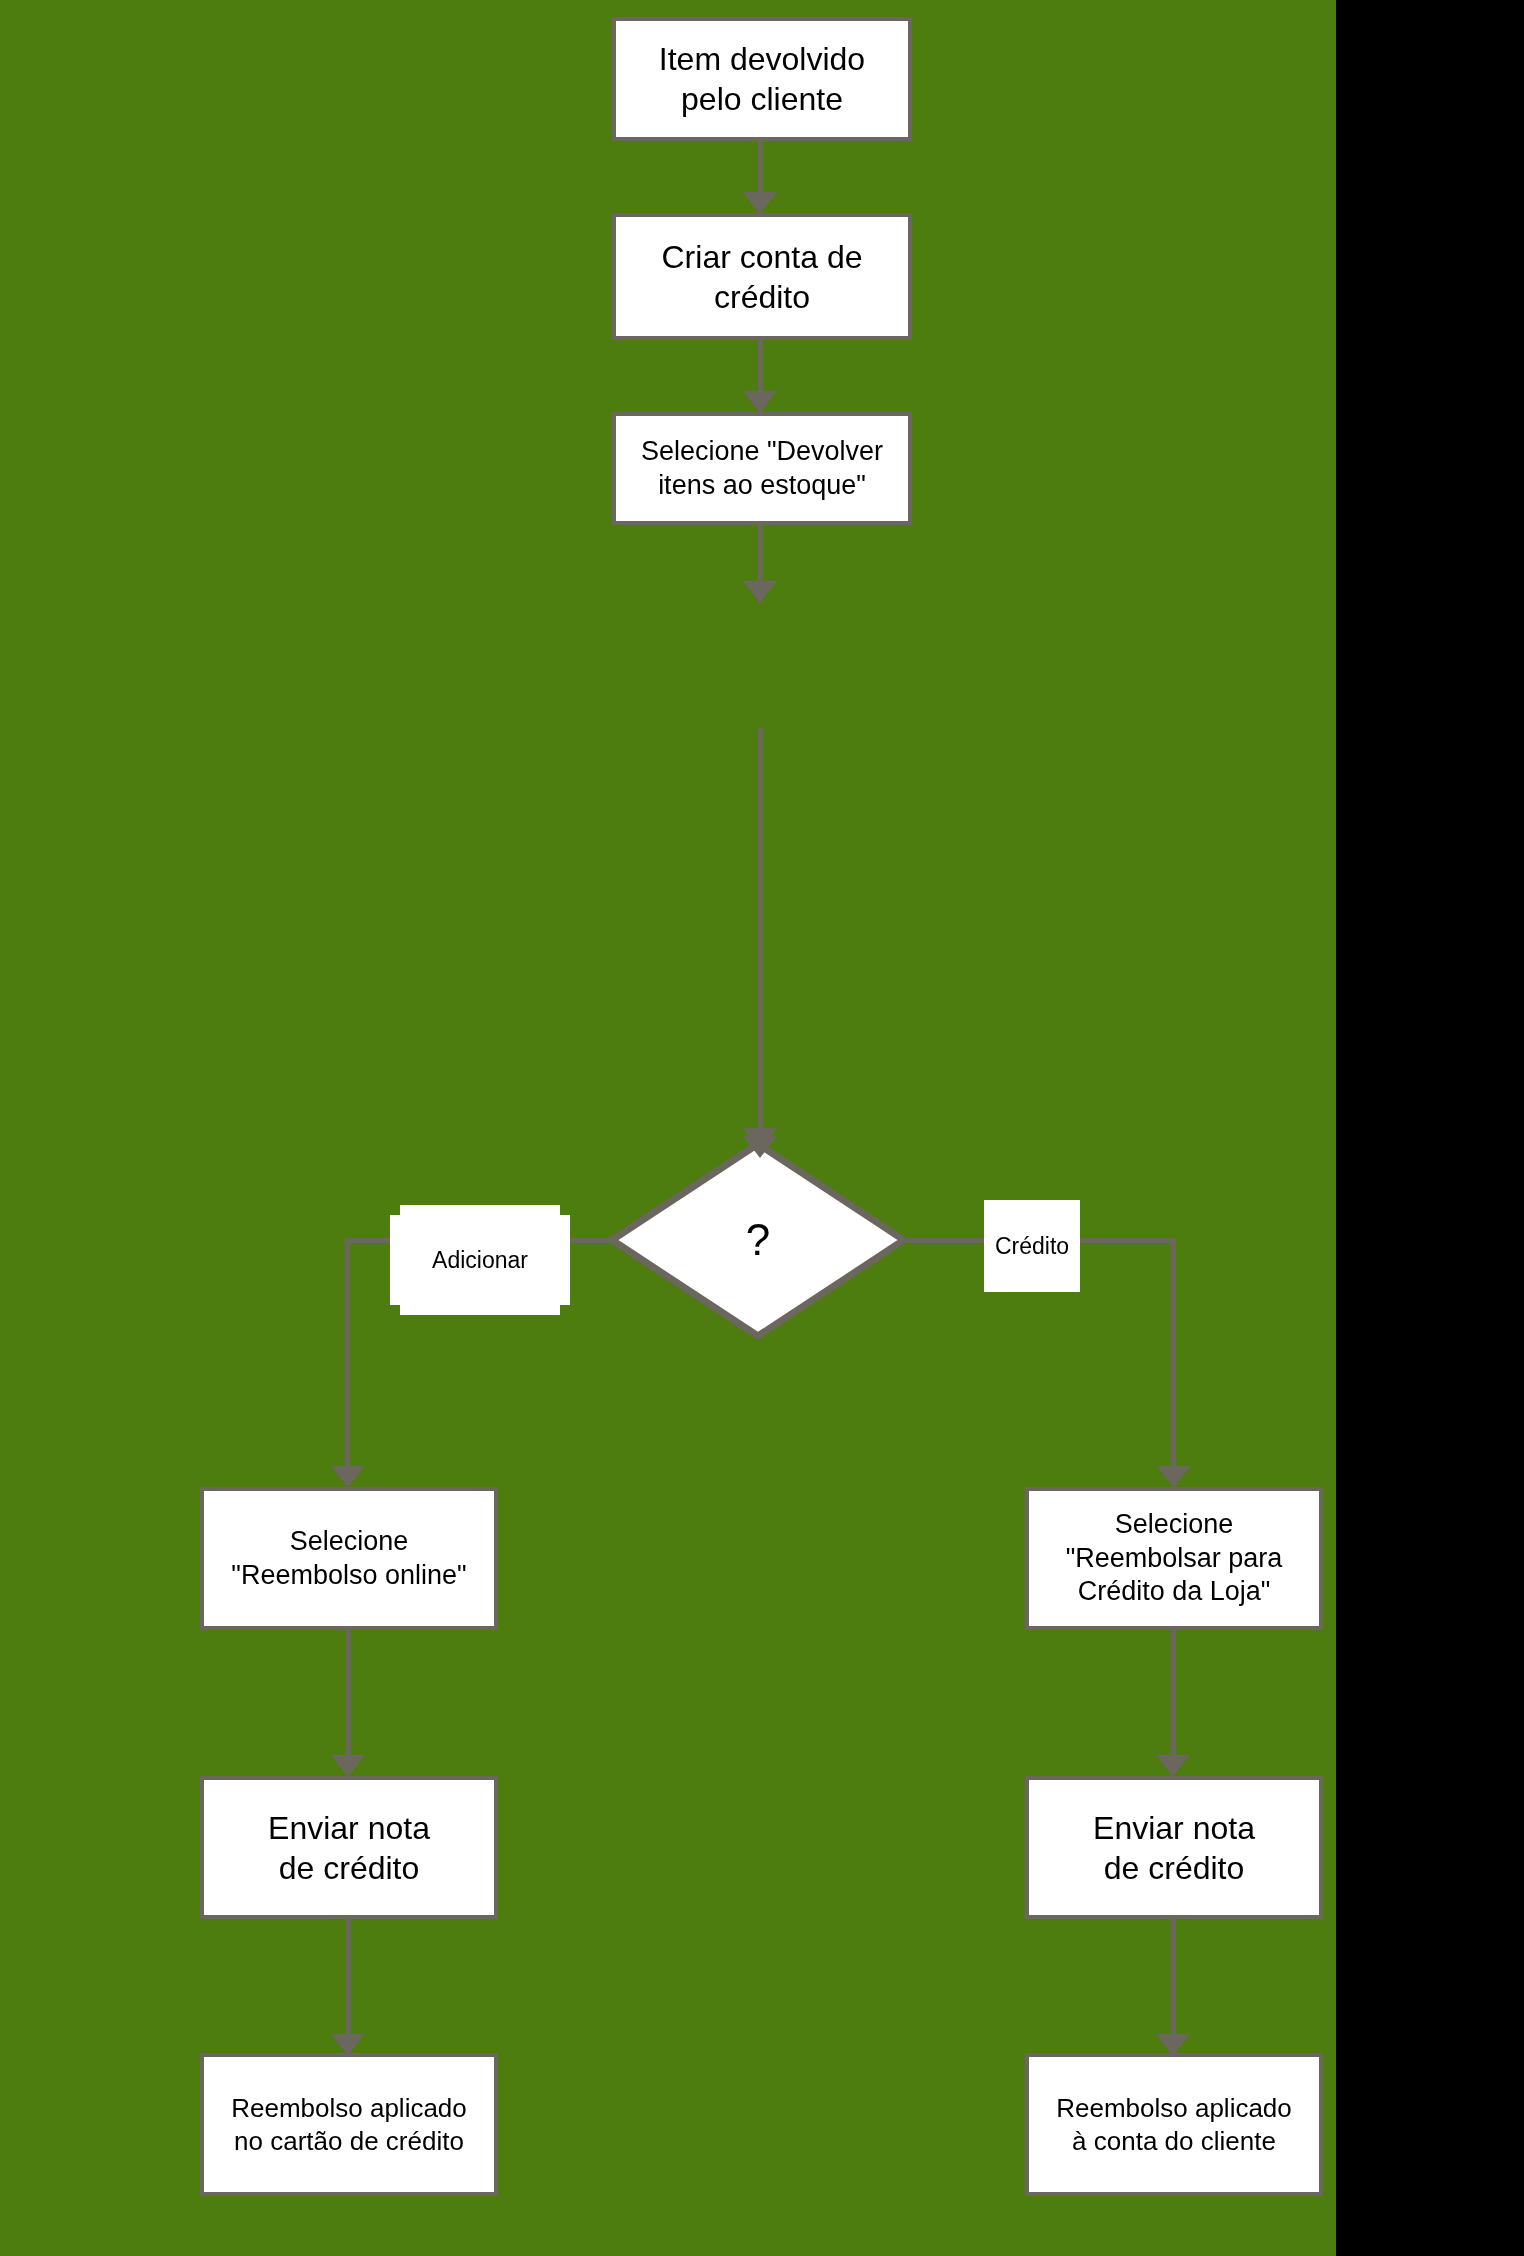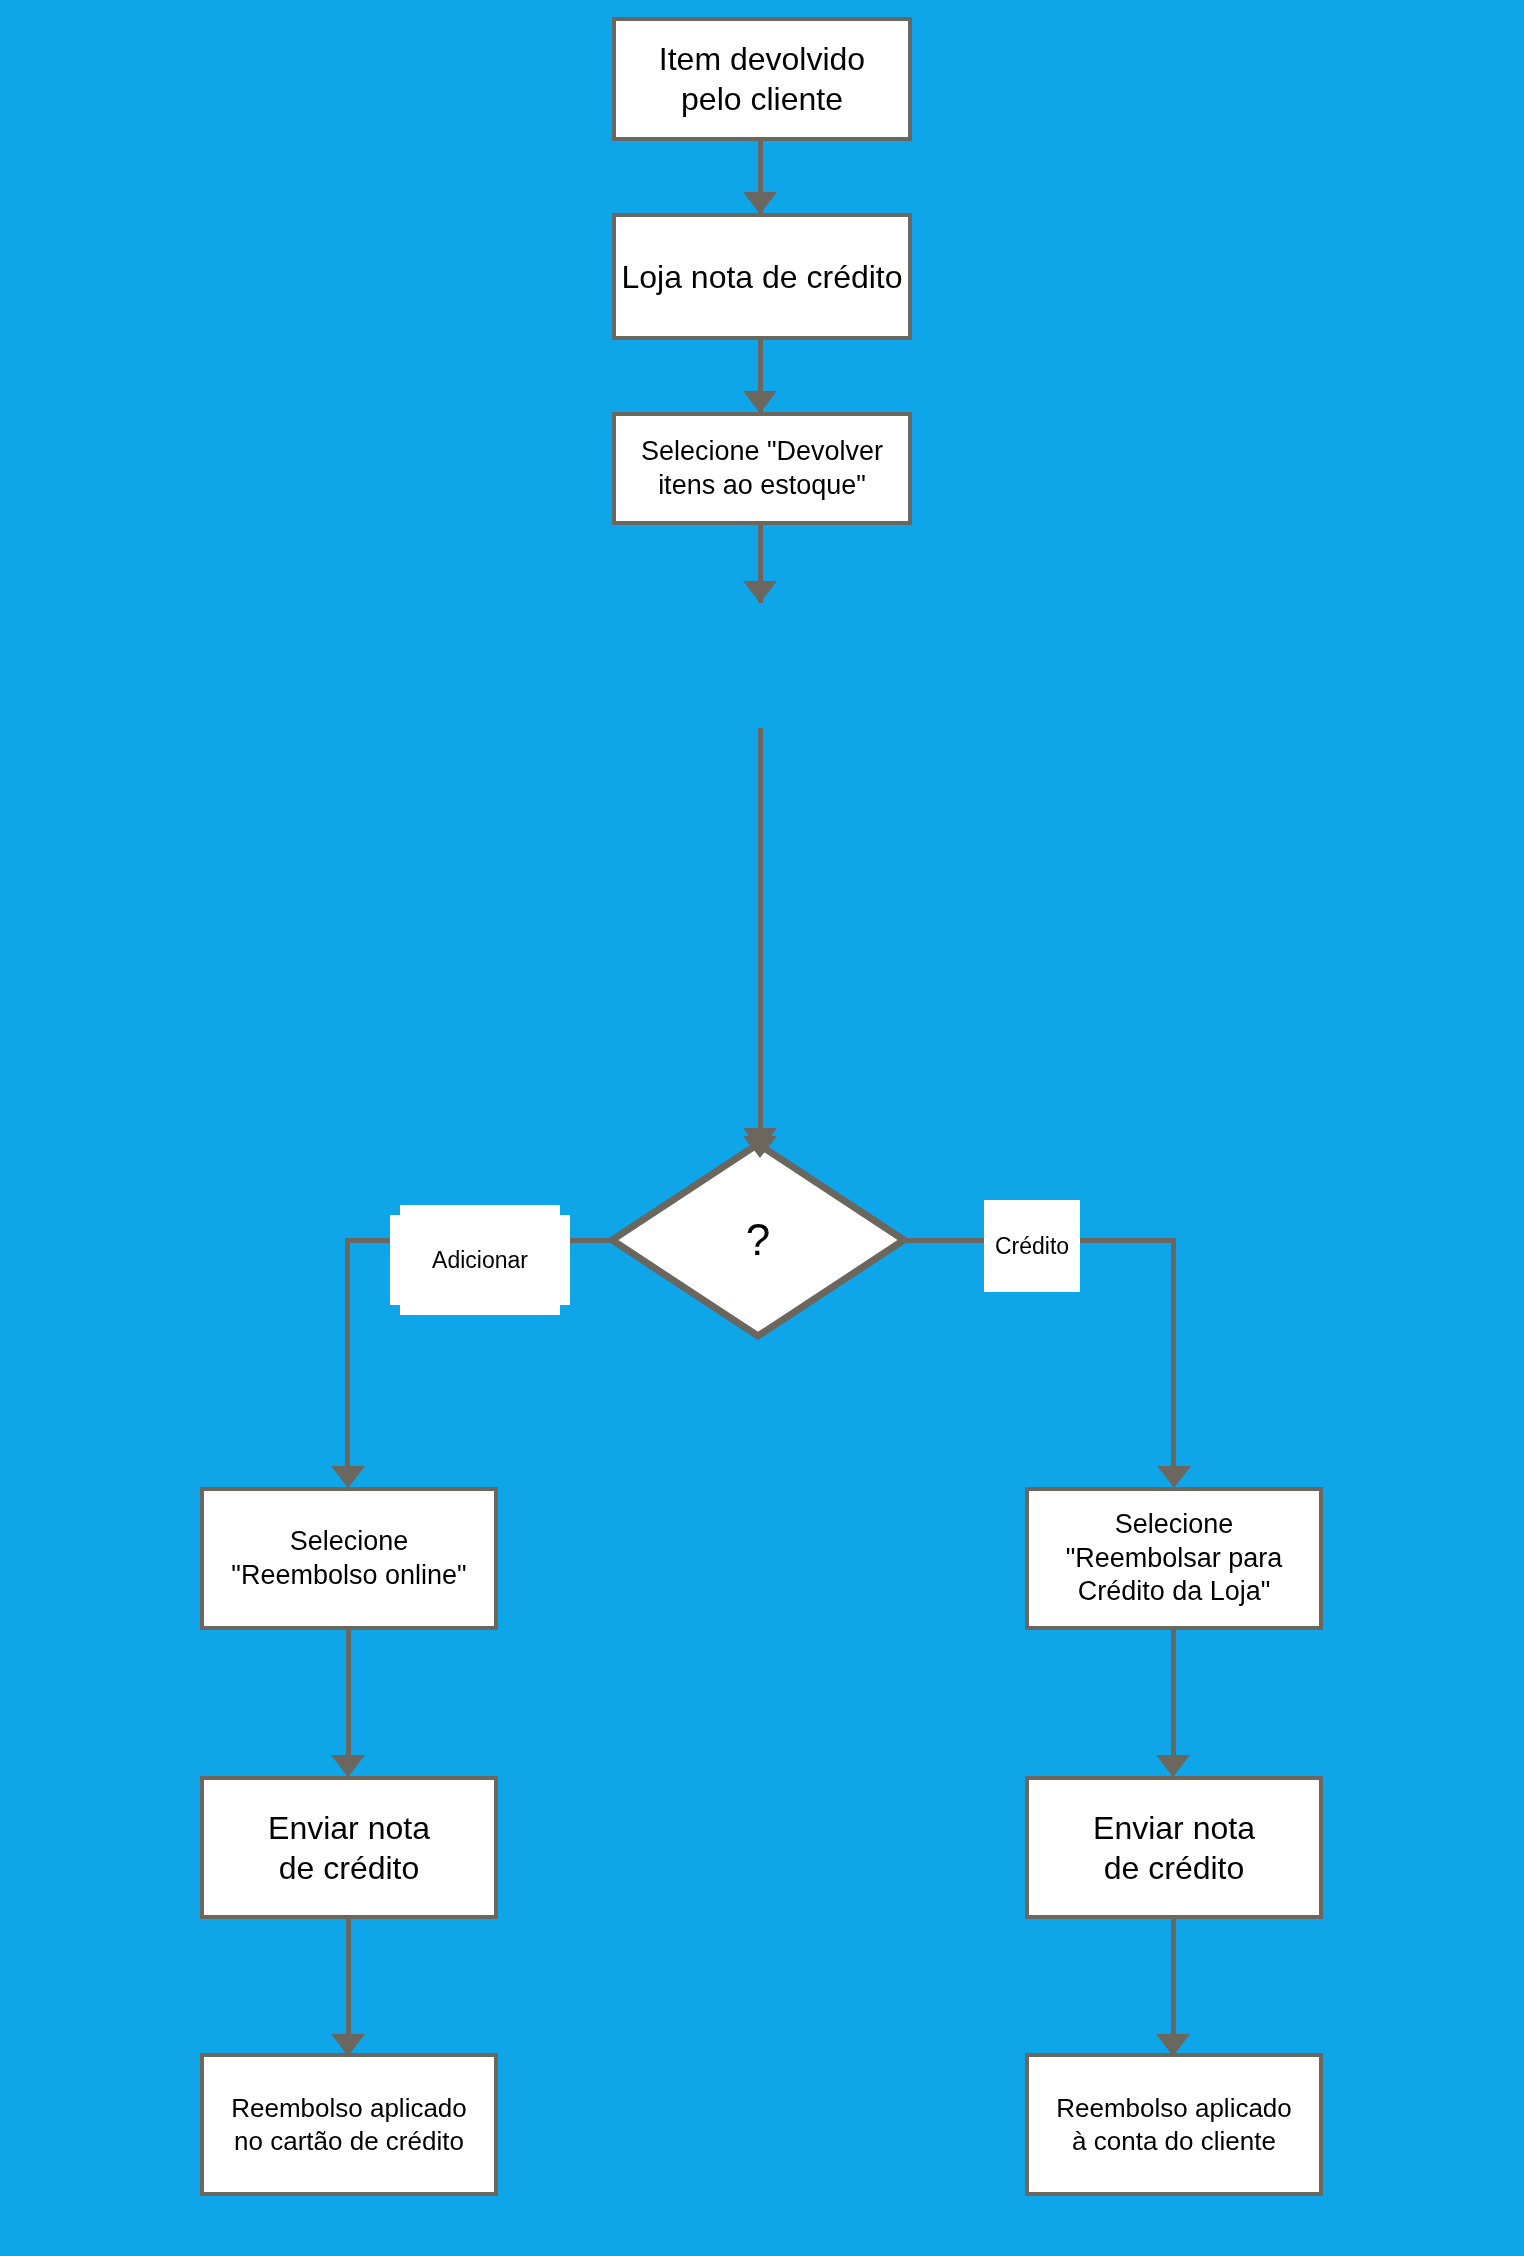--- a/index.html
+++ b/index.html
@@ -2,23 +2,23 @@
 <html><head>
 <meta charset="utf-8">
 <style>
   html, body {
     margin: 0;
     padding: 0;
     background: #000000;
   }
   #canvas {
     position: relative;
-    width: 1524px;
+    width: 1336px;
     height: 2256px;
-    background: #0ea5e9;
+    background: #4d7c0f;
     overflow: hidden;
     font-family: "Liberation Sans", sans-serif;
   }
   
   .node {
     position: absolute;
     background: #ffffff;
     border: 4px solid #6b665e;
     box-sizing: border-box;
     display: flex;
@@ -99,21 +99,21 @@
   <div class="arrow-down" style="left:743px; top:581px;"></div>
 
   <div class="conn conn-v" style="left:758px; top:728px; height:90px;"></div>
   <div class="arrow-down" style="left:743px; top:1132px; top:1136px;"></div>
   <div class="conn conn-v" style="left:758px; top:728px; height:410px;"></div>
   <div class="arrow-down" style="left:743px; top:1128px;"></div>
 
   <div class="node big" style="left:612px; top:17px; width:300px; height:124px;">Item devolvido
 pelo cliente</div>
 
-  <div class="node big" style="left:612px; top:213px; width:300px; height:127px;">Loja nota de crédito</div>
+  <div class="node big" style="left:612px; top:213px; width:300px; height:127px;">Criar conta de crédito</div>
 
   <div class="node med" style="left:612px; top:412px; width:300px; height:113px;">Selecione "Devolver
 itens ao estoque"</div>
 
 
   <div class="diamond-wrap" style="left:608px; top:1140px; width:300px; height:200px;">
     <svg viewBox="0 0 300 200" preserveAspectRatio="none" aria-hidden="true">
       <polygon points="150,4 296,100 150,196 4,100" fill="#ffffff" stroke="#6b665e" stroke-width="7"></polygon>
     </svg>
     <span class="diamond-label">?</span>

